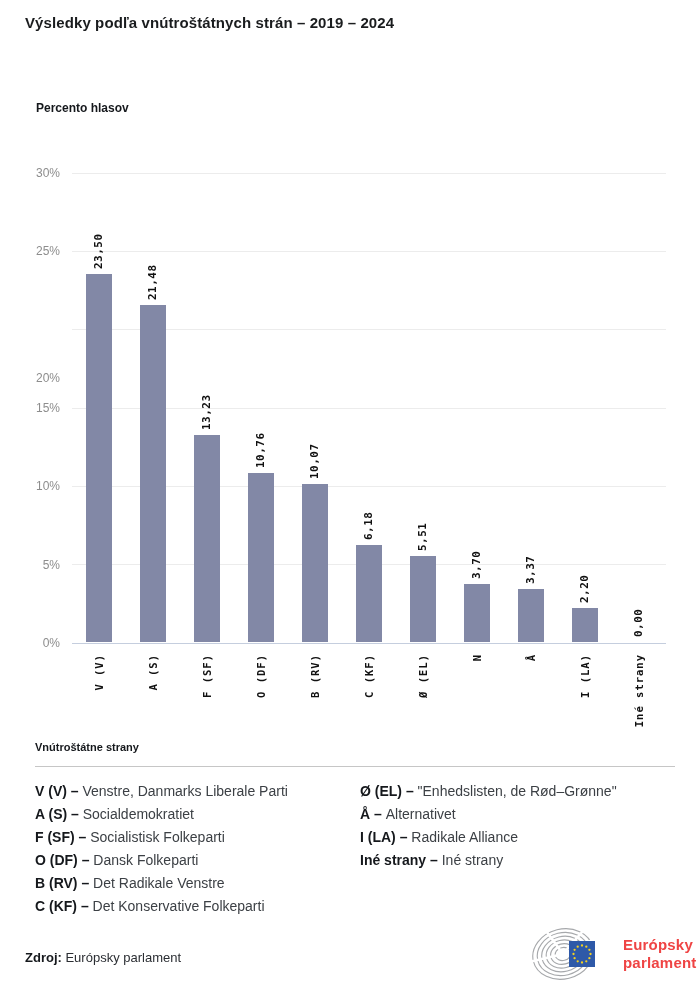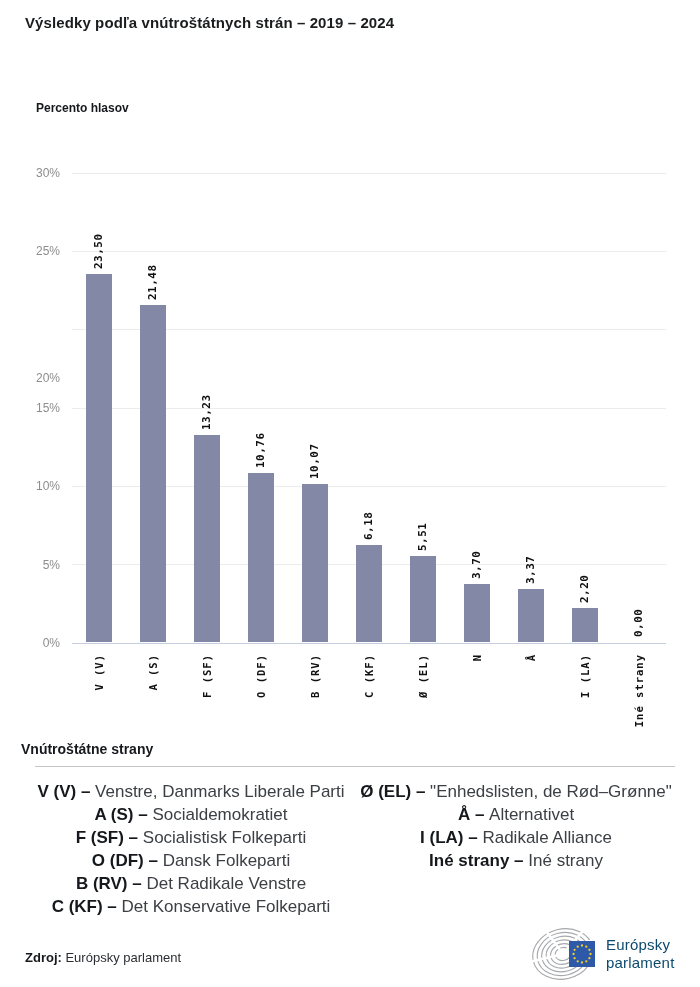--- a/index.html
+++ b/index.html
@@ -27,45 +27,45 @@
   .bar{position:absolute;bottom:1px;width:26px;background:#8288a6;}
   .vlabel,.xlabel{
     position:absolute;width:100px;height:14px;line-height:14px;
     transform:rotate(-90deg);
     font-family:"DejaVu Sans Mono",monospace;font-weight:bold;color:#111;
     white-space:nowrap;
   }
   .vlabel{font-size:11px;letter-spacing:.5px;text-align:left;}
   .xlabel{font-size:10.5px;letter-spacing:1px;text-align:right;}
   .legend-title{
-    position:absolute;left:21px;top:741px;font-size:14px;font-weight:bold;color:#15181c;
+    position:absolute;left:35px;top:741px;font-size:11px;font-weight:bold;color:#15181c;
   }
   .legend-divider{
     position:absolute;left:35px;top:766px;width:640px;height:1px;background:#c6c6c6;
   }
   .legend-col{
     position:absolute;top:784px;margin:0;padding:0;list-style:none;width:312px;
   }
   .legend-col.col1{left:35px;}
   .legend-col.col2{left:360px;}
   .legend-col li{
-    font-size:17px;line-height:15px;margin-bottom:8px;color:#3c4045;white-space:nowrap;text-align:center;
+    font-size:14px;line-height:15px;margin-bottom:8px;color:#3c4045;white-space:nowrap;
   }
   .legend-col li strong{color:#15181c;font-weight:bold;}
   .source{
     position:absolute;left:25px;top:950px;font-size:13px;color:#2b2e33;
   }
   .source strong{color:#15181c;}
   .logo{
     position:absolute;left:531px;top:927px;width:156px;height:54px;
     display:flex;align-items:center;
   }
   .logo-mark{width:70px;height:52px;flex:0 0 auto;}
   .logo-text{
-    margin-left:5px;font-size:15px;font-weight:normal;color:#0c4a6e;line-height:1.17;
+    margin-left:22px;font-size:15px;font-weight:bold;color:#ef4444;line-height:1.17;
     letter-spacing:.2px;
   }
 </style>
 </head>
 <body>
 
 <div class="page">
 
   <div class="title">Výsledky podľa vnútroštátnych strán – 2019 – 2024</div>
 

